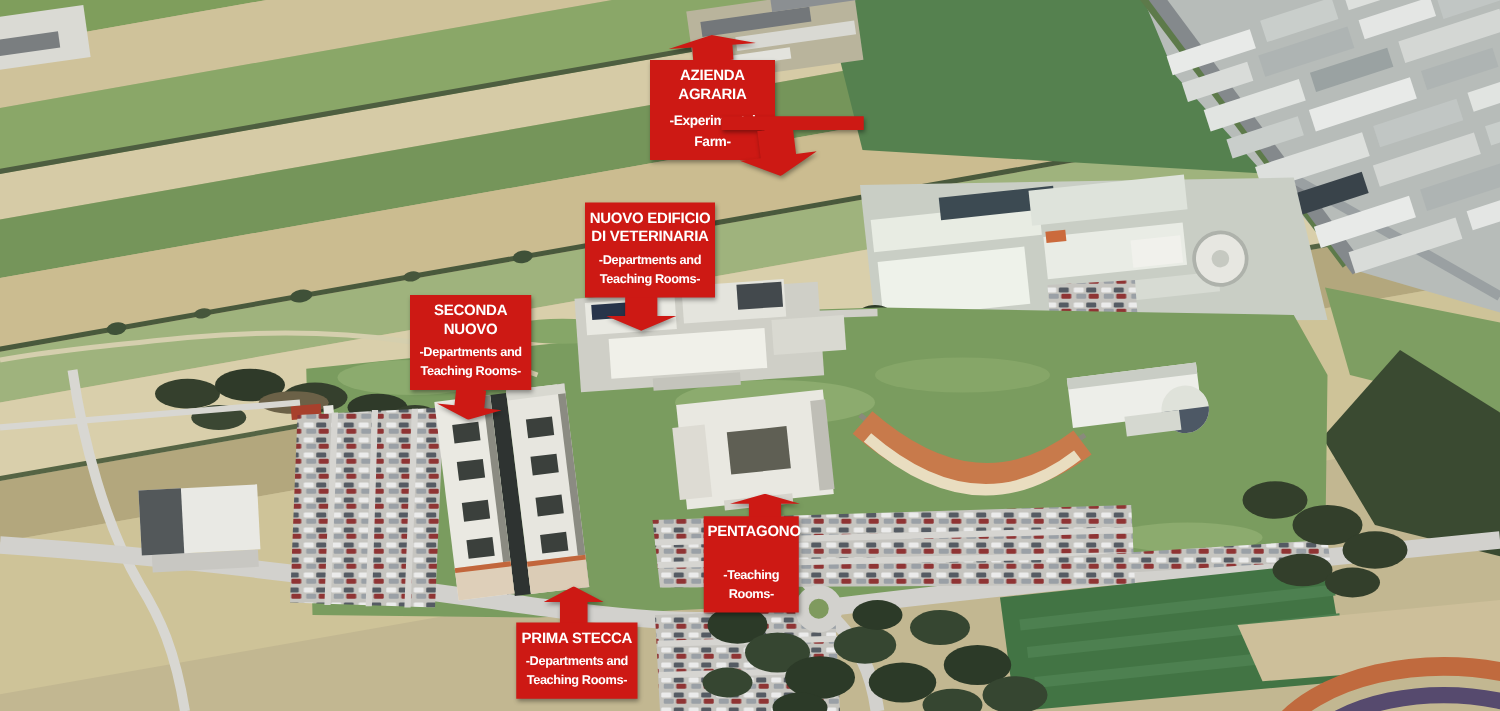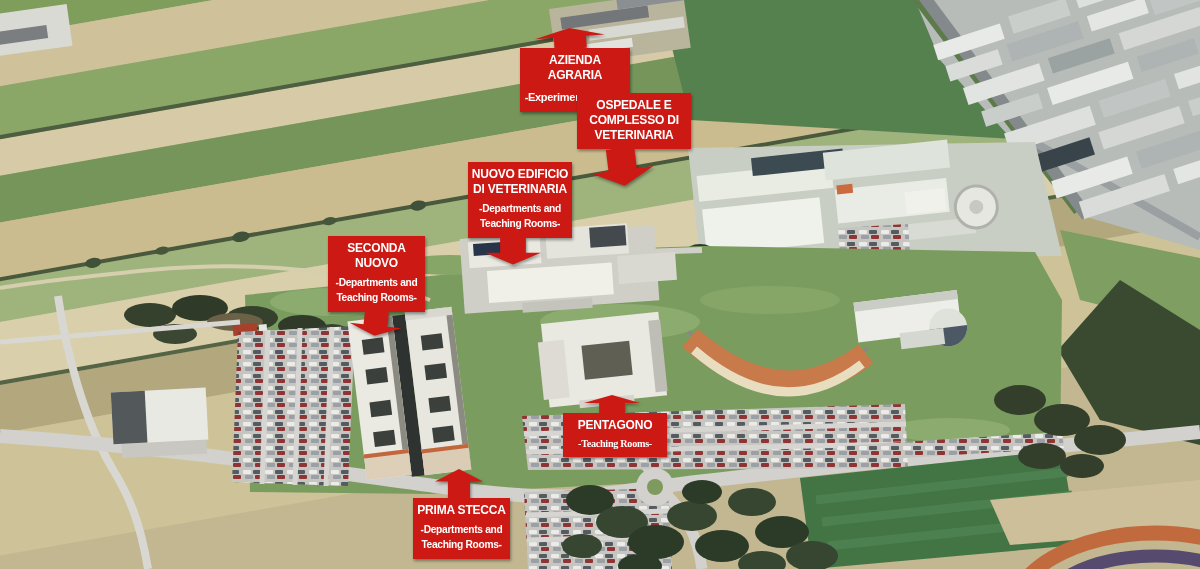--- a/index.html
+++ b/index.html
@@ -27,21 +27,21 @@
     font-weight:bold;font-size:10.2px;line-height:1.5;
     letter-spacing:-0.3px;white-space:pre-line;margin-top:4px;
   }
   .callout .arrow{
     position:absolute;background:var(--callout-red,#cd1914);z-index:1;
   }
   .arrow-up{clip-path:polygon(50% 0%,100% 42%,73% 42%,73% 100%,27% 100%,0% 42%,27% 42%);}
   .arrow-up{clip-path:polygon(50% 0%,100% 42%,73% 42%,73% 100%,27% 100%,27% 42%,0% 42%);}
   .arrow-down{clip-path:polygon(50% 100%,100% 58%,73% 58%,73% 0%,27% 0%,27% 58%,0% 58%);}
   .c-azienda .subtitle{font-size:11px;margin-top:6px;}
-  .c-pentagono .subtitle{margin-top:3px;font-family:Liberation Serif, serif;}
+  .c-pentagono .subtitle{margin-top:20px;}
   .c-cagialla .subtitle{margin-top:7px;}
 </style>
 </head>
 <body>
 
 <div class="stage">
 
   <svg class="bg" viewBox="0 0 1200 569" preserveAspectRatio="none">
     <defs>
       <pattern id="cars" width="22" height="12" patternUnits="userSpaceOnUse">
@@ -298,34 +298,31 @@
       <ellipse cx="1082" cy="466" rx="22" ry="12"></ellipse>
     </g>
 
     <g transform="rotate(-3 158 415)">
       <rect x="120" y="442" width="85" height="14" fill="#c8c7c2"></rect>
       <rect x="112" y="390" width="95" height="52" fill="#e9e9e4"></rect>
       <rect x="112" y="390" width="34" height="52" fill="#53585a"></rect>
     </g>
   </svg>
 
-  <div class="callout c-azienda" style="left:520px;top:48px;width:110px;">
+  <div class="callout c-azienda" style="left:520px;top:48px;width:100px;">
     <div class="arrow arrow-up" style="left:15px;top:-20px;width:70px;height:21px;transform:rotate(-4deg);"></div>
     <div class="box">
       <div class="title">AZIENDA AGRARIA</div>
       <div class="subtitle">-Experimental Farm-</div>
     </div>
   </div>
 
   <div class="callout c-ospedale" style="left:577px;top:93px;width:114px;">
     <div class="arrow arrow-down" style="left:12px;bottom:-37px;width:62px;height:38px;transform:rotate(-7deg);transform-origin:50% 0;"></div>
     <div class="box">
-      <div class="title">OSPEDALE E
-COMPLESSO DI
-VETERINARIA</div>
     </div>
   </div>
 
   <div class="callout c-nuovo" style="left:468px;top:162px;width:104px;">
     <div class="arrow arrow-down" style="left:17px;bottom:-27px;width:56px;height:28px;"></div>
     <div class="box">
       <div class="title">NUOVO EDIFICIO
 DI VETERINARIA</div>
       <div class="subtitle">-Departments and
 Teaching Rooms-</div>
@@ -334,21 +331,21 @@
 
   <div class="callout c-seconda" style="left:328px;top:236px;width:97px;">
     <div class="arrow arrow-down" style="left:23px;bottom:-24px;width:52px;height:25px;transform:rotate(6deg);transform-origin:50% 0;"></div>
     <div class="box">
       <div class="title">SECONDA NUOVO</div>
       <div class="subtitle">-Departments and
 Teaching Rooms-</div>
     </div>
   </div>
 
-  <div class="callout c-pentagono" style="left:563px;top:413px;width:104px;">
+  <div class="callout c-pentagono" style="left:563px;top:413px;width:76px;">
     <div class="arrow arrow-up" style="left:21px;top:-18px;width:56px;height:19px;"></div>
     <div class="box">
       <div class="title">PENTAGONO</div>
       <div class="subtitle">-Teaching Rooms-</div>
     </div>
   </div>
 
 
   <div class="callout c-prima" style="left:413px;top:498px;width:97px;">
     <div class="arrow arrow-up" style="left:22px;top:-29px;width:48px;height:30px;"></div>

